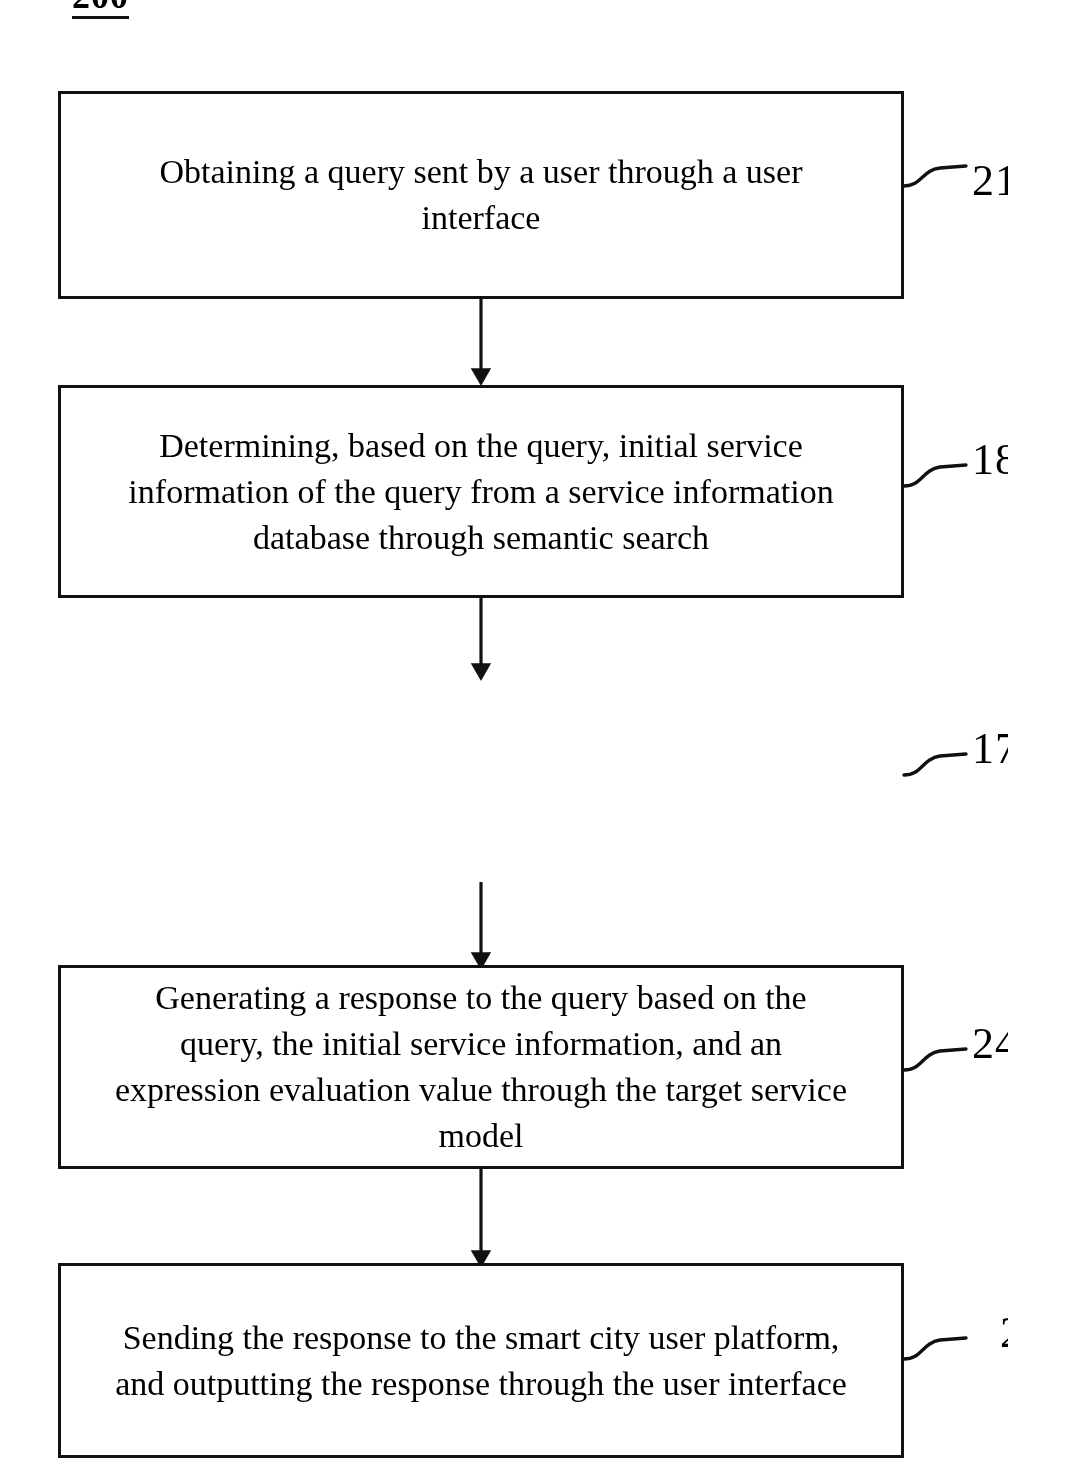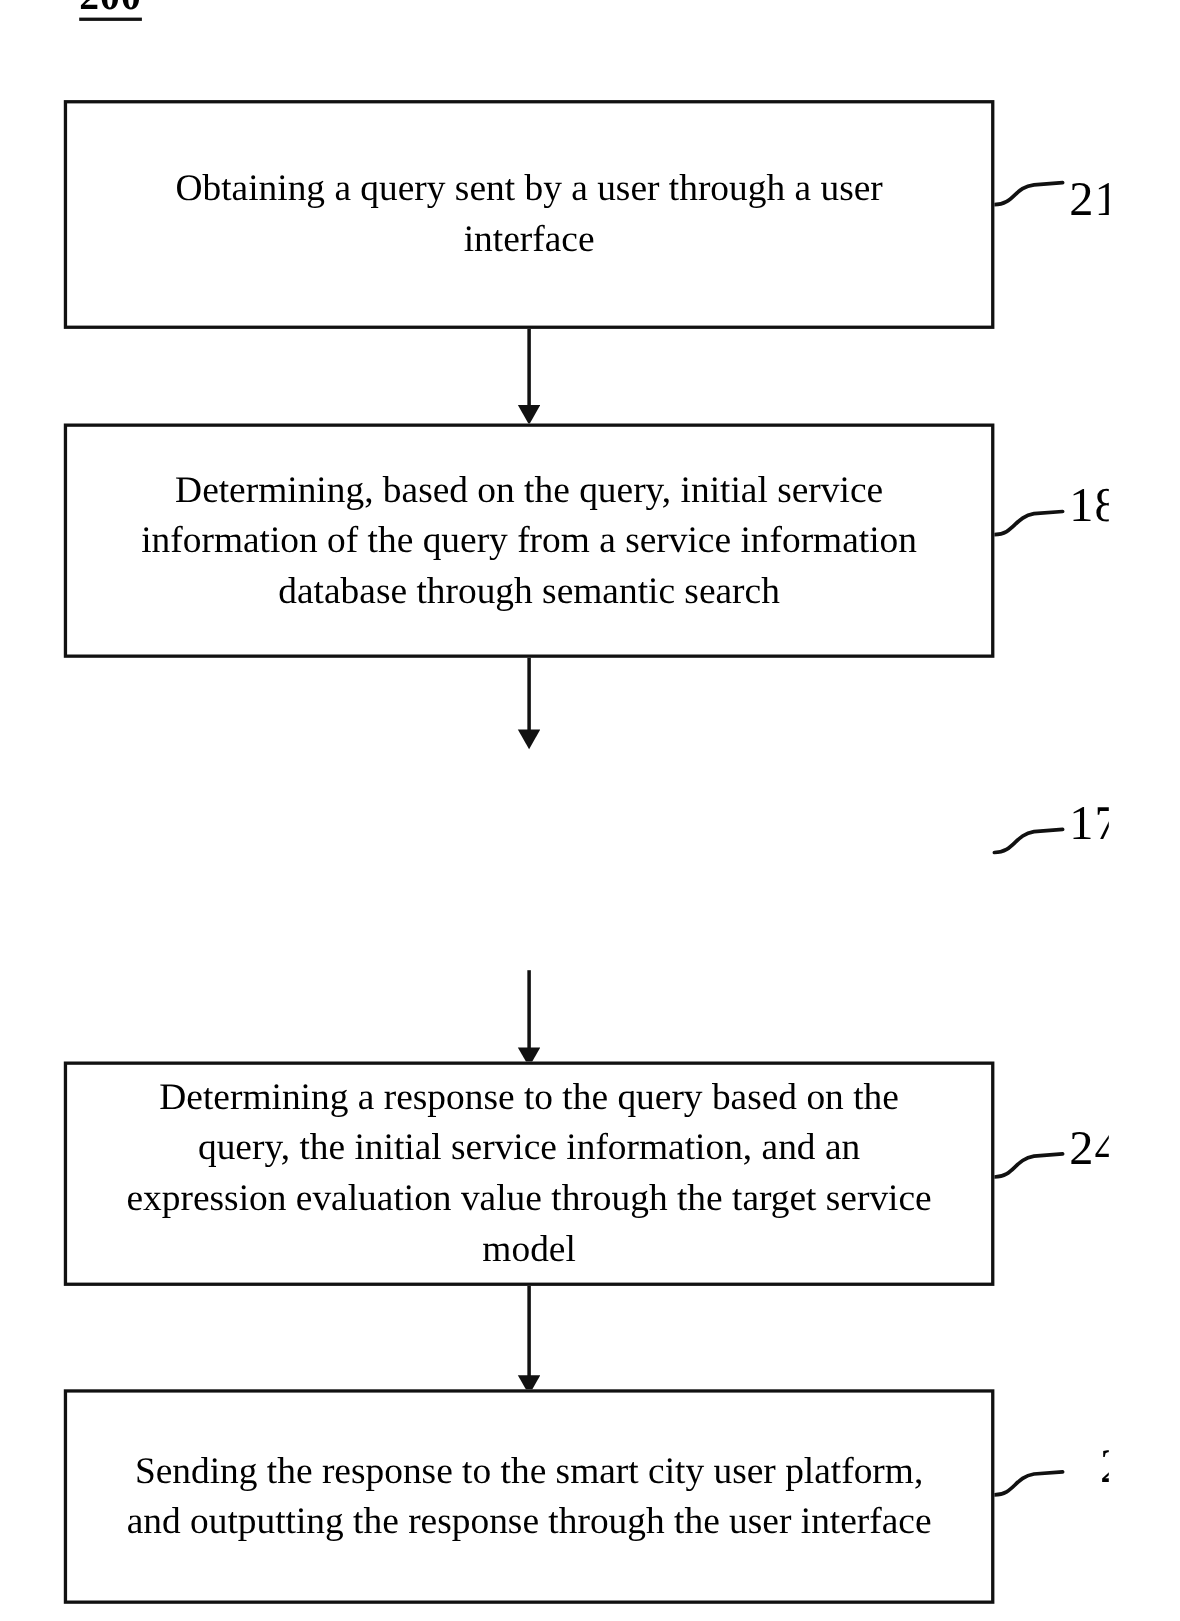--- a/index.html
+++ b/index.html
@@ -117,21 +117,21 @@
   </div>
 
   <div class="box" id="box-220">
     <div class="box-text">Determining, based on the query, initial service
 information of the query from a service information
 database through semantic search</div>
   </div>
 
 
   <div class="box" id="box-240">
-    <div class="box-text">Determining a response to the query based on the
+    <div class="box-text">Generating a response to the query based on the
 query, the initial service information, and an
 expression evaluation value through the target service
 model</div>
   </div>
 
   <div class="box" id="box-250">
     <div class="box-text">Sending the response to the smart city user platform,
 and outputting the response through the user interface</div>
   </div>
 

